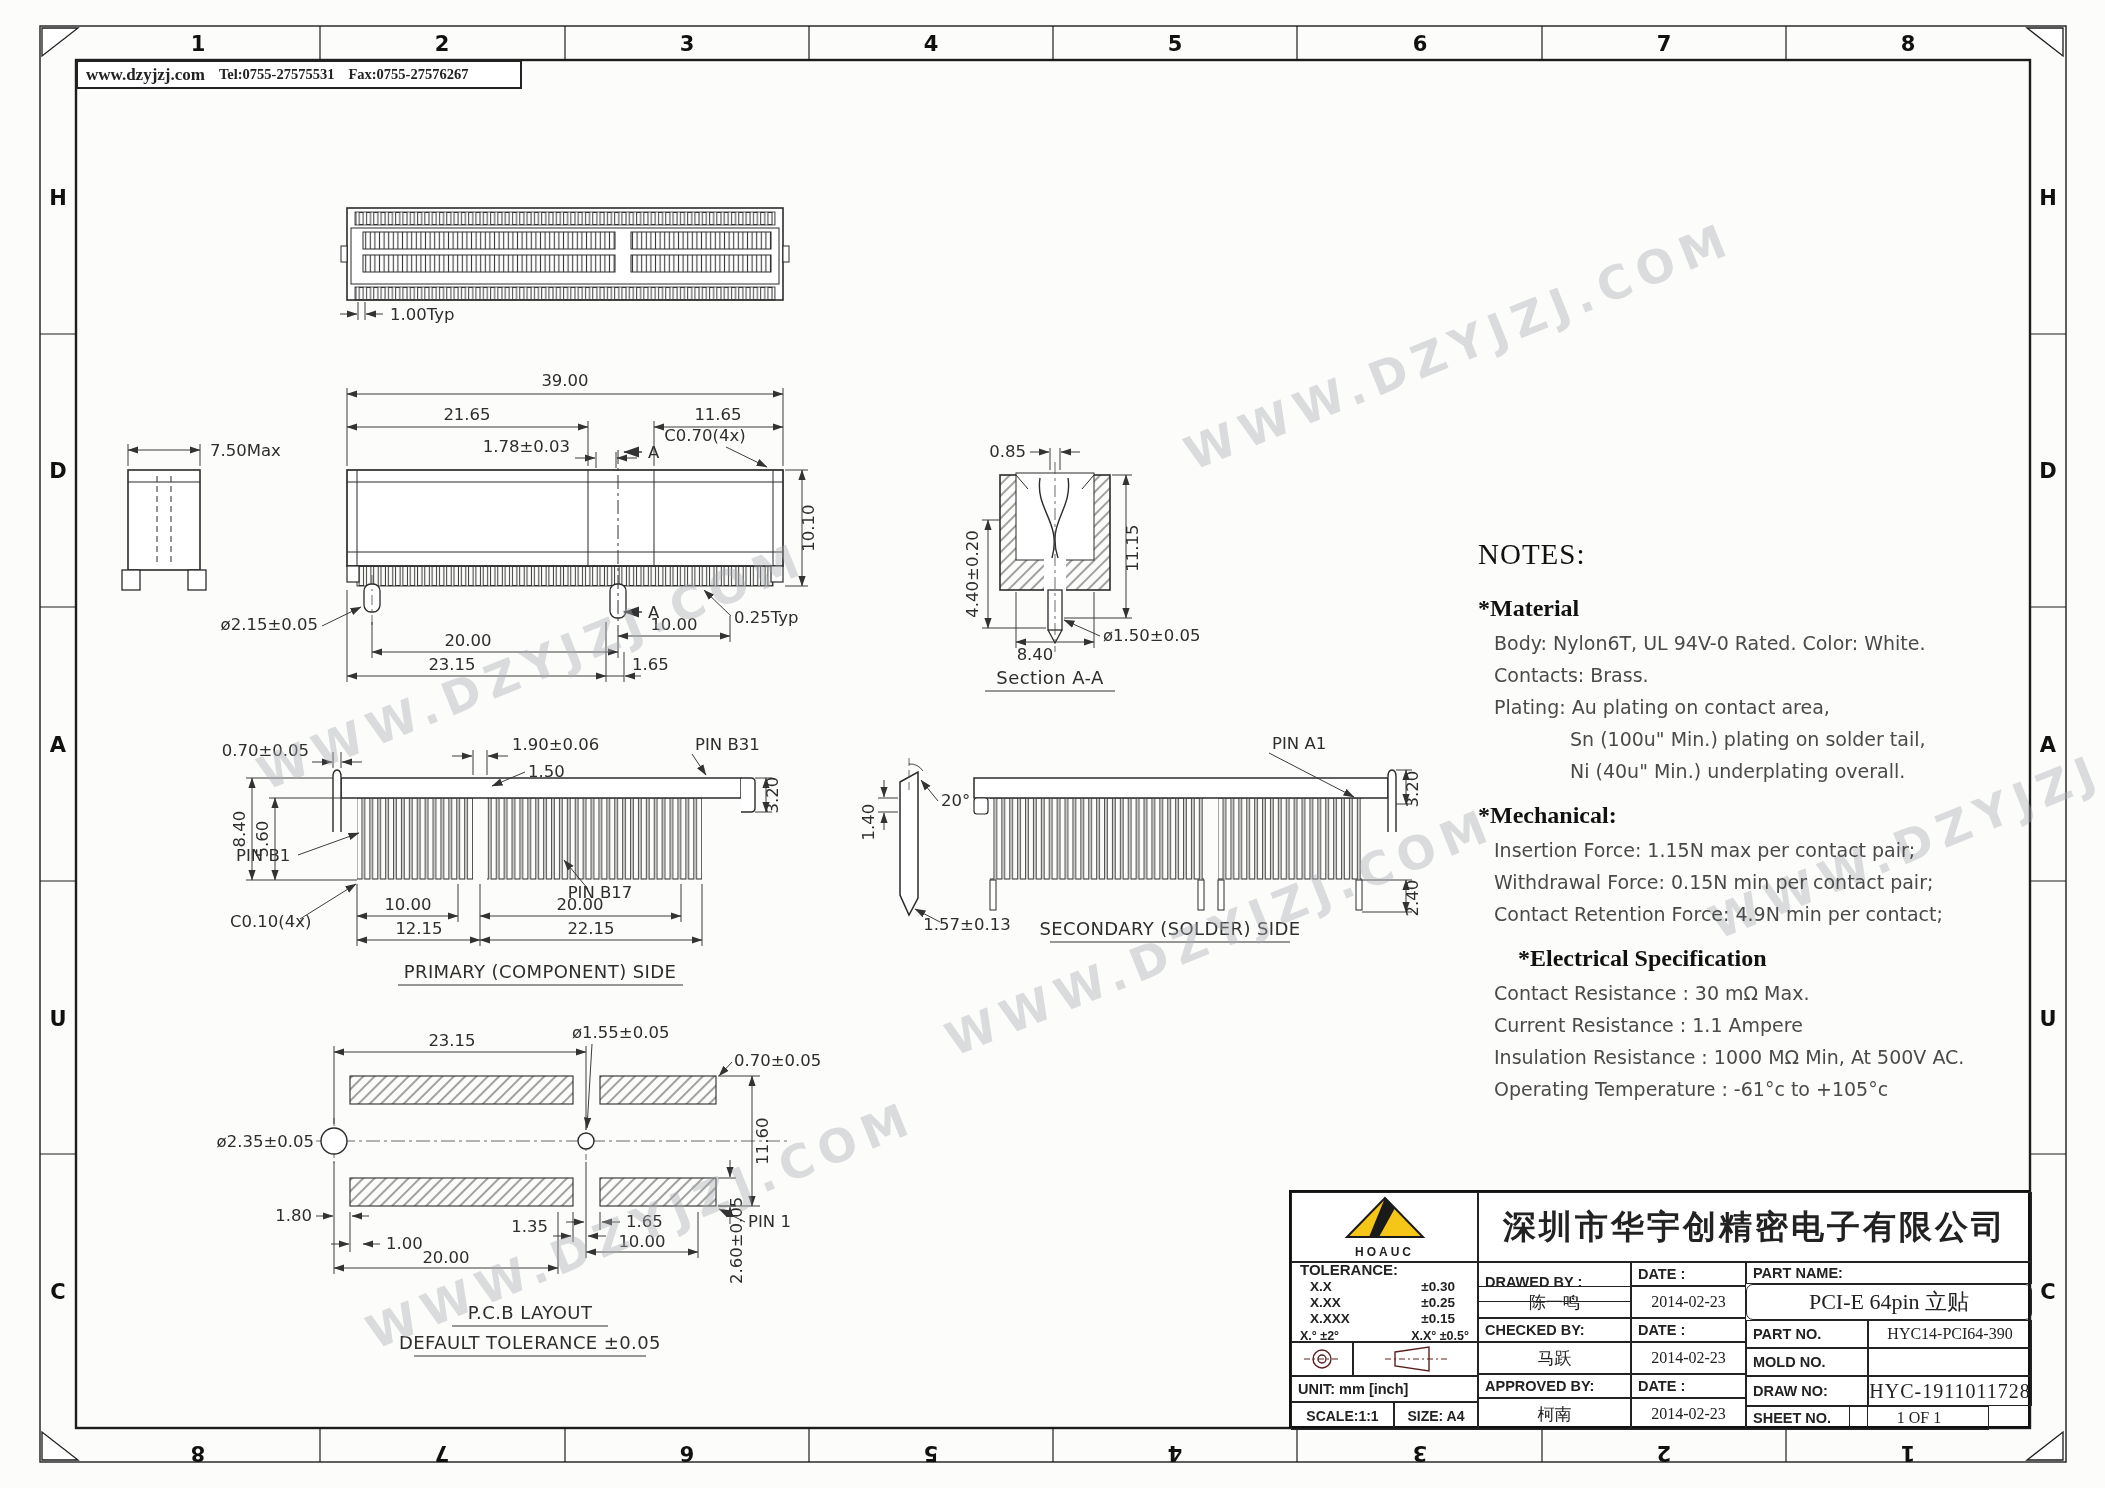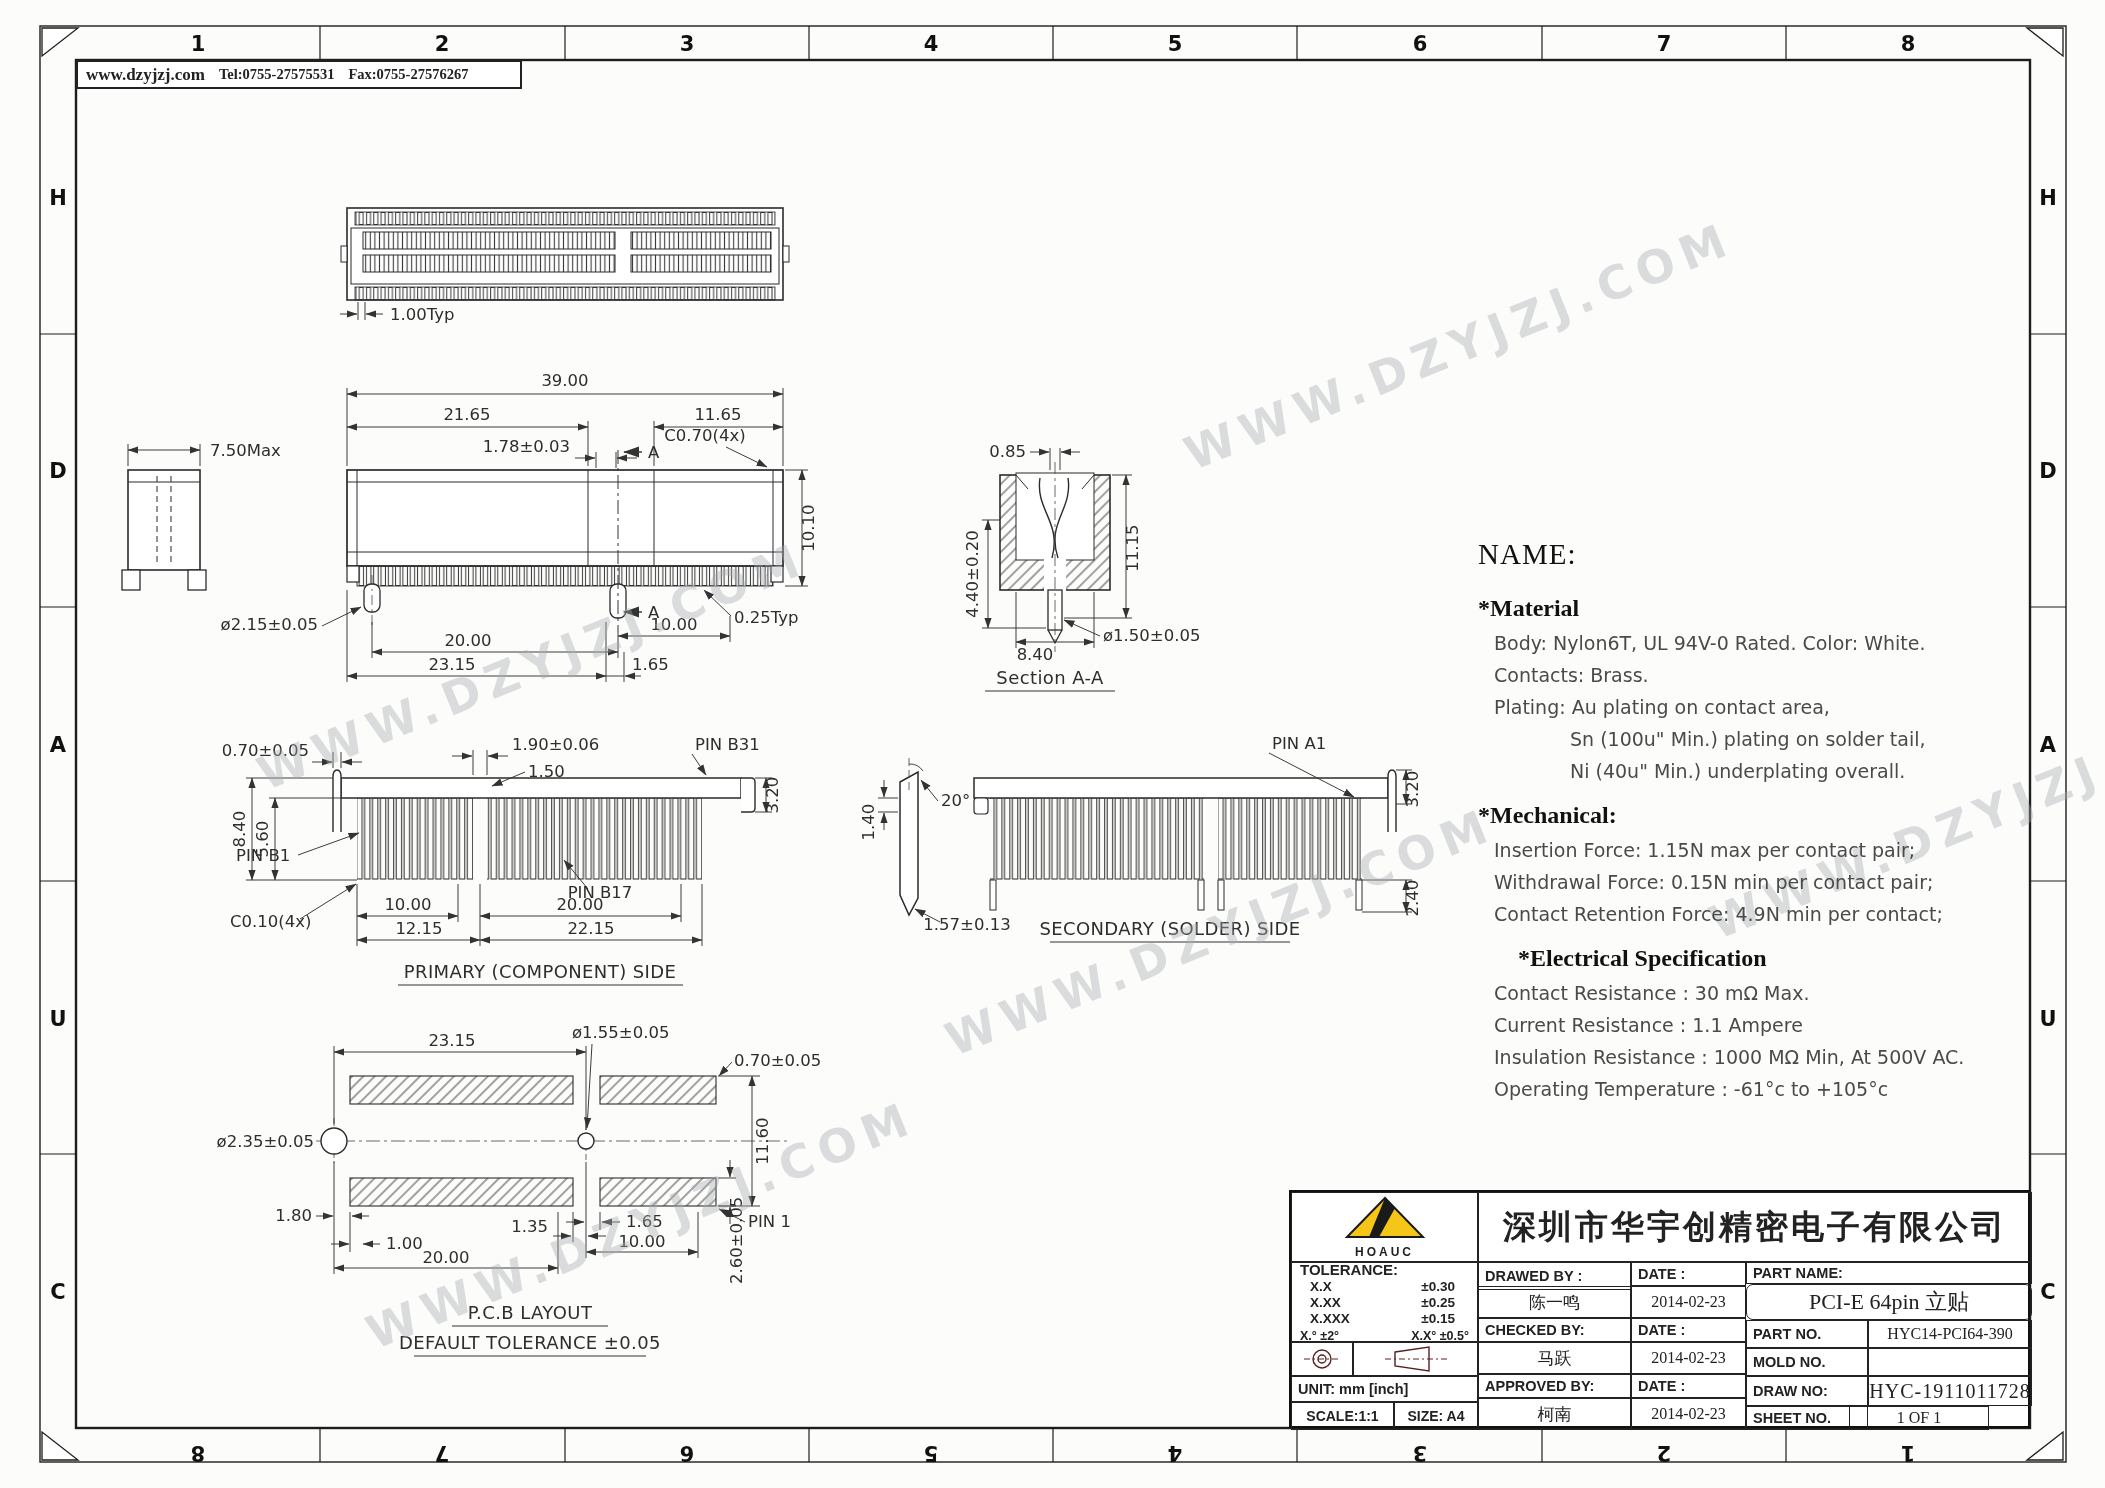--- a/index.html
+++ b/index.html
@@ -440,21 +440,21 @@
 </g>
 </svg>
 
 <div class="infobox">
   <span class="site">www.dzyjzj.com</span>
   <span class="tf">Tel:0755-27575531</span>
   <span class="tf">Fax:0755-27576267</span>
 </div>
 
 <div class="notes">
-  <div class="ntitle">NAME:</div>
+  <div class="ntitle">NOTES:</div>
   <div class="nh">*Material</div>
   <p>Body: Nylon6T, UL 94V-0 Rated. Color: White.</p>
   <p>Contacts: Brass.</p>
   <p>Plating: Au plating on contact area,</p>
   <p class="sub">Sn (100u" Min.) plating on solder tail,</p>
   <p class="sub">Ni (40u" Min.) underplating overall.</p>
   <div class="nh">*Mechanical:</div>
   <p>Insertion Force: 1.15N max per contact pair;</p>
   <p>Withdrawal Force: 0.15N min per contact pair;</p>
   <p>Contact Retention Force: 4.9N min per contact;</p>
@@ -504,21 +504,21 @@
   <div class="cell" style="left:62px;top:150px;width:125px;height:34px;justify-content:center">
     <svg width="70" height="26" viewBox="0 0 70 26">
       <path d="M14,6 L48,1 L48,25 L14,20 Z" fill="none" stroke="#5a2020" stroke-width="1.4"></path>
       <line x1="4" y1="13" x2="66" y2="13" stroke="#5a2020" stroke-width="1" stroke-dasharray="6 3 2 3"></line>
     </svg>
   </div>
   <div class="cell lab" style="left:0;top:184px;width:187px;height:26px">UNIT: mm [inch]</div>
   <div class="cell sm" style="left:0;top:210px;width:103px;height:28px">SCALE:1:1</div>
   <div class="cell sm" style="left:103px;top:210px;width:84px;height:28px">SIZE: A4</div>
 
-  <div class="cell lab" style="left:187px;top:70px;width:153px;height:28px">DRAWED BY :</div>
+  <div class="cell lab" style="left:187px;top:70px;width:153px;height:40px">DRAWED BY :</div>
   <div class="cell lab" style="left:340px;top:70px;width:115px;height:24px">DATE :</div>
   <div class="cell cjk" style="left:187px;top:94px;width:153px;height:32px">陈一鸣</div>
   <div class="cell dt" style="left:340px;top:94px;width:115px;height:32px">2014-02-23</div>
   <div class="cell lab" style="left:187px;top:126px;width:153px;height:24px">CHECKED BY:</div>
   <div class="cell lab" style="left:340px;top:126px;width:115px;height:24px">DATE :</div>
   <div class="cell cjk" style="left:187px;top:150px;width:153px;height:32px">马跃</div>
   <div class="cell dt" style="left:340px;top:150px;width:115px;height:32px">2014-02-23</div>
   <div class="cell lab" style="left:187px;top:182px;width:153px;height:24px">APPROVED BY:</div>
   <div class="cell lab" style="left:340px;top:182px;width:115px;height:24px">DATE :</div>
   <div class="cell cjk" style="left:187px;top:206px;width:153px;height:32px">柯南</div>

